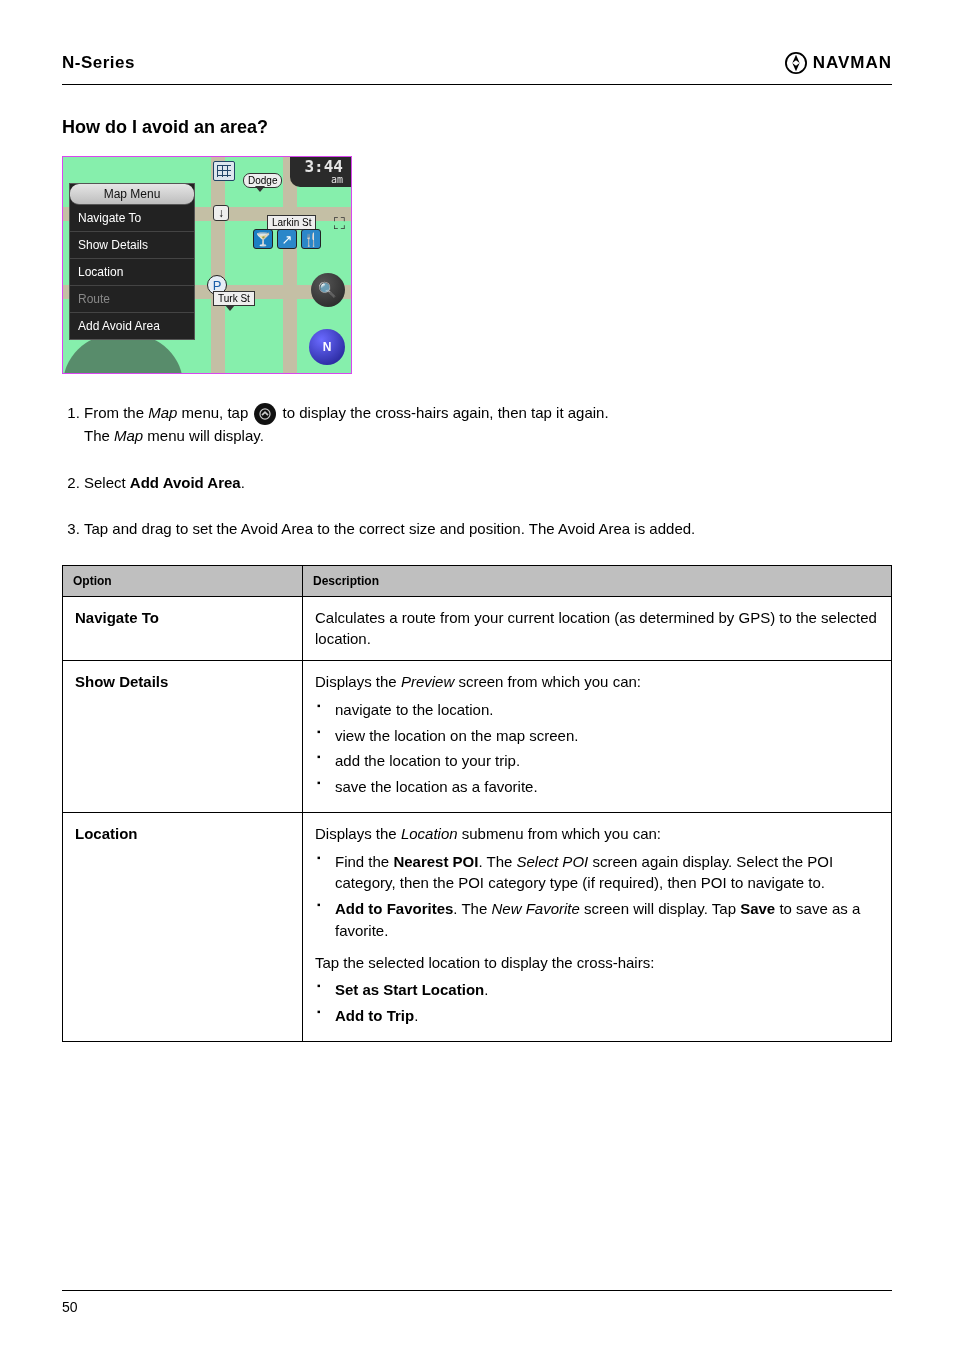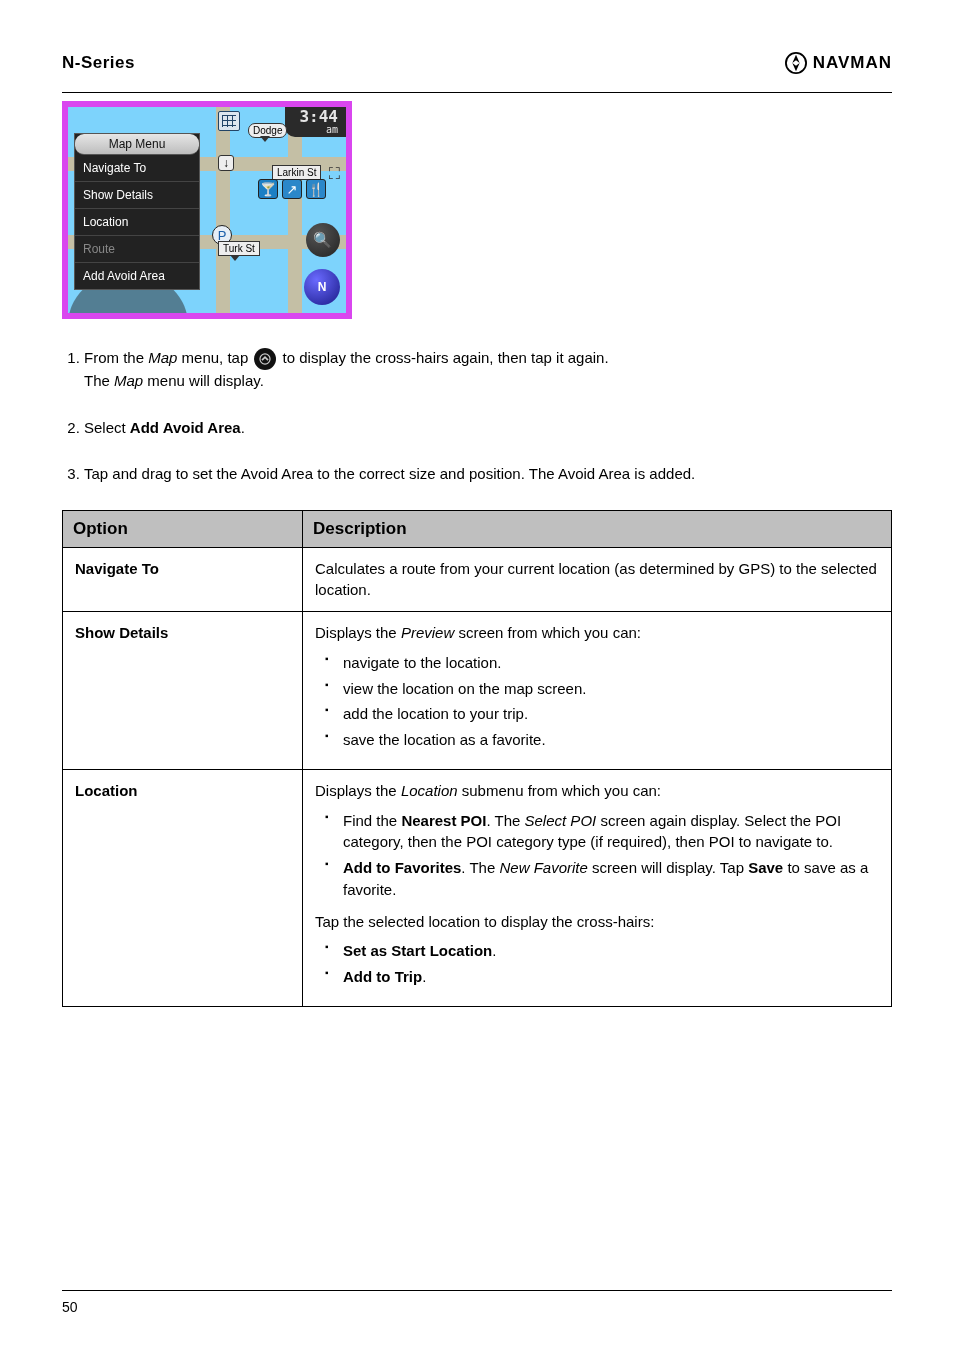--- a/index.html
+++ b/index.html
@@ -1,23 +1,23 @@
 <!DOCTYPE html>
 <html><head>
 <meta charset="utf-8">
 <style>
   * { box-sizing: border-box; margin: 0; padding: 0; }
   body { background: #fff; font-family: Arial, Helvetica, sans-serif; width: 954px; height: 1355px; position: relative; font-size: 15px; color: #000; }
   .page { padding: 52px 62px 40px 62px; position: relative; height: 100%; }
-  .header { display: flex; justify-content: space-between; align-items: center; border-bottom: 1.5px solid #000; padding-bottom: 18px; margin-bottom: 8px; }
+  .header { display: flex; justify-content: space-between; align-items: center; border-bottom: 1.5px solid #000; padding-bottom: 10px; margin-bottom: 20px; }
   .series { font-family: "Trebuchet MS", Arial, sans-serif; font-weight: 700; font-size: 17px; letter-spacing: 0.5px; }
   .brand { display: flex; align-items: center; gap: 6px; font-weight: 700; font-family: Arial, sans-serif; font-size: 17px; letter-spacing: 1px; }
   .brand svg { width: 22px; height: 22px; }
   .section-title { font-weight: 700; font-size: 18px; margin: 32px 0 18px 0; }
-  .map-area { width: 290px; height: 218px; position: relative; background: #7dd3fc; border: 6px solid #d946ef; overflow: hidden; text-decoration: underline; }
+  .map-area { width: 290px; height: 218px; position: relative; background: #86efac; border: 1px solid #d946ef; overflow: hidden; text-decoration: underline; }
   .map-roads-h { position: absolute; background: #c4bfa5; height: 14px; width: 100%; }
   .map-roads-v { position: absolute; background: #c4bfa5; width: 14px; height: 100%; }
   .map-clock { position: absolute; top: 0; right: 0; background: #2a2a2a; color: #e6e6e6; border-bottom-left-radius: 10px; padding: 2px 8px 2px 14px; text-align: right; line-height: 1; font-family: "DejaVu Sans Mono", Consolas, monospace; }
   .map-clock .t { font-size: 16px; font-weight: 700; }
   .map-clock .ampm { font-size: 10px; }
   .map-menu { position: absolute; left: 6px; top: 26px; width: 126px; background: #222; border: 1px solid #555; font-size: 12px; }
   .map-menu-header { background: linear-gradient(#e6e6e6,#bdbdbd); color: #111; text-align: center; font-size: 12px; padding: 3px 0; border-bottom: 1px solid #555; border-radius: 9px; }
   .map-menu-item { color: #fff; padding: 6px 8px; border-bottom: 1px solid #444; font-size: 12px; }
   .map-menu-item.disabled { color: #888; }
   .map-menu-item:last-child { border-bottom: none; }
@@ -32,44 +32,45 @@
   .map-down-arrow { position: absolute; width: 16px; height: 16px; background: #eee; border: 1px solid #333; border-radius: 3px; display: flex; align-items: center; justify-content: center; font-size: 12px; }
   .map-curve { position: absolute; width: 120px; height: 50px; background: #2a2a2a; border-top-left-radius: 50px; border-top-right-radius: 50px; left: 0; bottom: -12px; transform: translateX(0); opacity: 0.5; }
   .instr-list { margin: 28px 0 10px 0; padding-left: 22px; }
   .instr-list li { margin-bottom: 24px; line-height: 1.5; }
   .inline-icon { display: inline-flex; vertical-align: middle; width: 22px; height: 22px; border-radius: 50%; background: #111; align-items: center; justify-content: center; margin: 0 2px; }
   .inline-icon svg { width: 12px; height: 12px; }
   .bold { font-weight: 700; }
   .italic { font-style: italic; }
   .sub-title { font-weight: 700; font-size: 17px; margin: 22px 0 16px 0; }
   table.opt { border-collapse: collapse; width: 100%; margin-top: 6px; }
-  table.opt th { background: #bfbfbf; text-align: left; font-weight: 700; padding: 8px 10px; border: 1px solid #000; font-size: 17px; }
+  table.opt th { background: #bfbfbf; text-align: left; font-weight: 700; padding: 8px 10px; border: 1px solid #000; font-size: 12px; }
   table.opt td { border: 1px solid #000; padding: 10px 12px; vertical-align: top; font-size: 15px; line-height: 1.45; }
   table.opt td.opt-name { font-weight: 700; width: 240px; }
   .desc-intro { margin-bottom: 6px; }
-  ul.sq { list-style: none; padding-left: 0; margin: 8px; }
+  ul.sq { list-style: none; padding-left: 0; margin: 0; }
   ul.sq li { position: relative; padding-left: 20px; margin: 4px 0; }
   ul.sq li::before { content: "▪"; position: absolute; left: 2px; top: 0; font-size: 10px; color: #000; }
   .footer { position: absolute; bottom: 40px; left: 62px; right: 62px; border-top: 1.5px solid #000; padding-top: 8px; text-align: left; font-size: 14px; }
 </style>
 </head>
 <body>
 
 <div class="page">
   <div class="header">
     <div class="series">N-Series</div>
     <div class="brand">
       <svg viewBox="0 0 24 24">
         <circle cx="12" cy="12" r="11" fill="none" stroke="#000" stroke-width="2"></circle>
         <path d="M12 3 L8 12 L12 9 L16 12 Z M12 21 L16 12 L12 15 L8 12 Z" fill="#000"></path>
       </svg>
       <span>NAVMAN</span>
     </div>
   </div>
 
+  <div class="section-title">How do I avoid an area?</div>
 
   <div class="map-area">
     <div class="map-roads-h" style="top:50px;"></div>
     <div class="map-roads-h" style="top:128px;"></div>
     <div class="map-roads-v" style="left:148px;"></div>
     <div class="map-roads-v" style="left:220px;"></div>
 
     <div class="map-grid-icon" style="top:4px; left:150px;"></div>
 
     <div class="map-clock">

